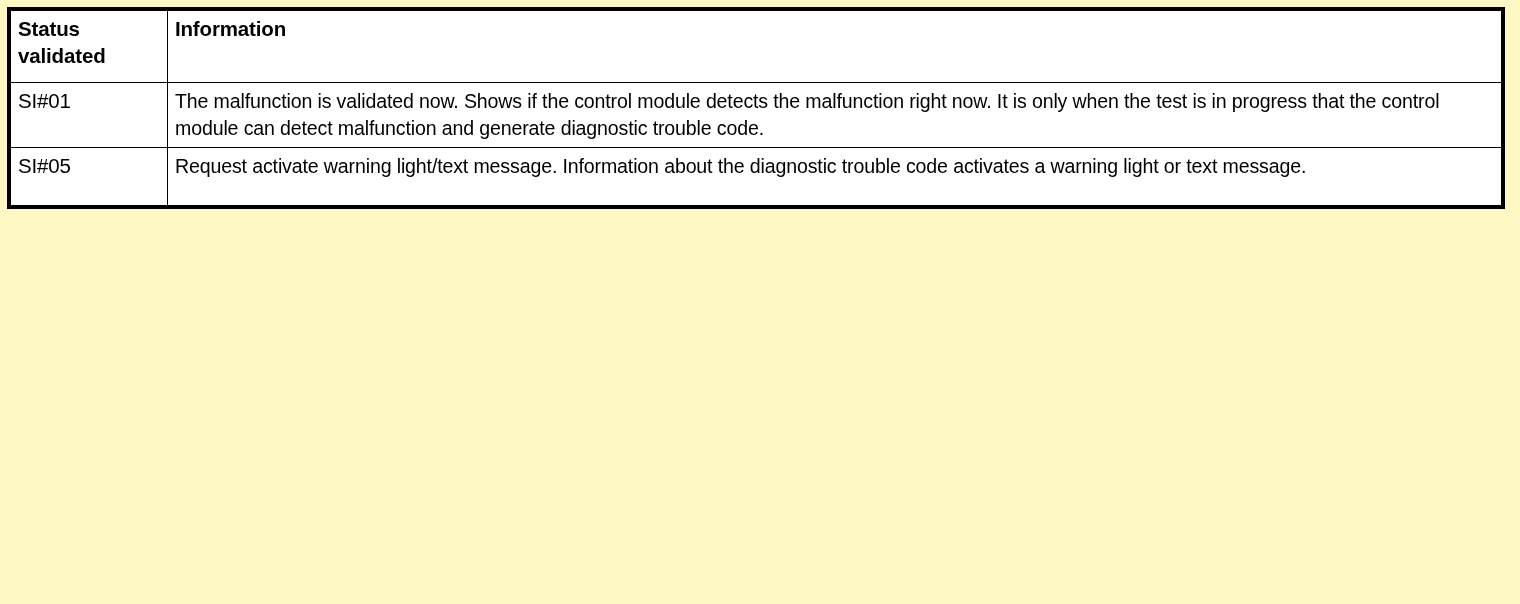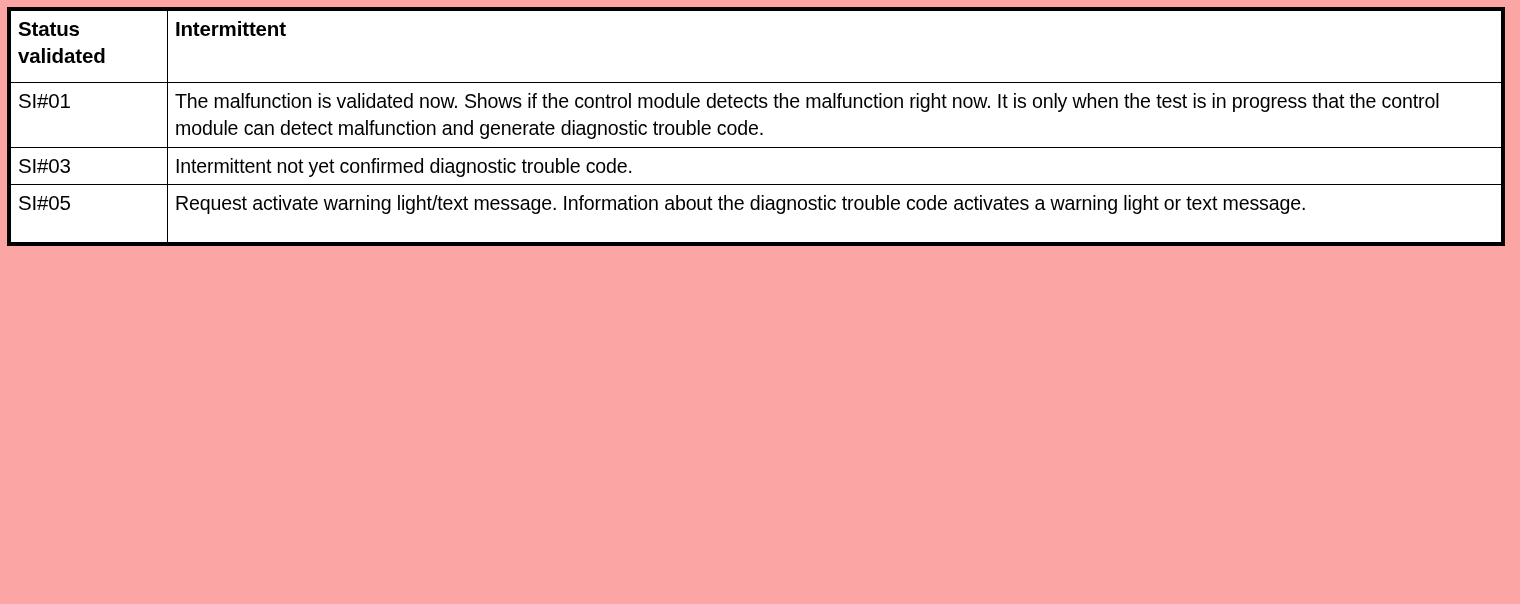--- a/index.html
+++ b/index.html
@@ -12,21 +12,21 @@
     height: 604px;
     overflow: hidden;
     font-family: "Liberation Sans", "DejaVu Sans", sans-serif;
     color: #000000;
   }
 
   #page {
     position: relative;
     width: 1520px;
     height: 604px;
-    background: #fca5a5;
+    background: #fef9c3;
   }
 
   
   #status-table {
     position: absolute;
     left: 7px;
     top: 7px;
     width: 1498px;
     border-collapse: collapse;
     border: 4px solid #000000;
@@ -90,39 +90,31 @@
       <col class="col-id">
       <col class="col-exp">
     </colgroup>
     <thead>
       <tr>
         <th class="id-cell">
           <span class="cell-text">Status</span>
           <span class="cell-text">validated</span>
         </th>
         <th>
-          <span class="cell-text">Intermittent</span>
+          <span class="cell-text">Information</span>
         </th>
       </tr>
     </thead>
     <tbody id="table-body">
         <tr class="r1">
           <td class="id-cell">
             <span class="cell-text">SI#01</span>
           </td>
           <td>
             <span class="squeeze">The malfunction is validated now. Shows if the control module detects the malfunction right now. It is only when the test is in progress that the control module can detect malfunction and generate diagnostic trouble code.</span>
-          </td>
-        </tr>
-        <tr class="r2">
-          <td class="id-cell">
-            <span class="cell-text">SI#03</span>
-          </td>
-          <td>
-            <span class="squeeze">Intermittent not yet confirmed diagnostic trouble code.</span>
           </td>
         </tr>
         <tr class="r1">
           <td class="id-cell">
             <span class="cell-text">SI#05</span>
           </td>
           <td>
             <span class="squeeze">Request activate warning light/text message. Information about the diagnostic trouble code activates a warning light or text message.</span>
           </td>
         </tr>

